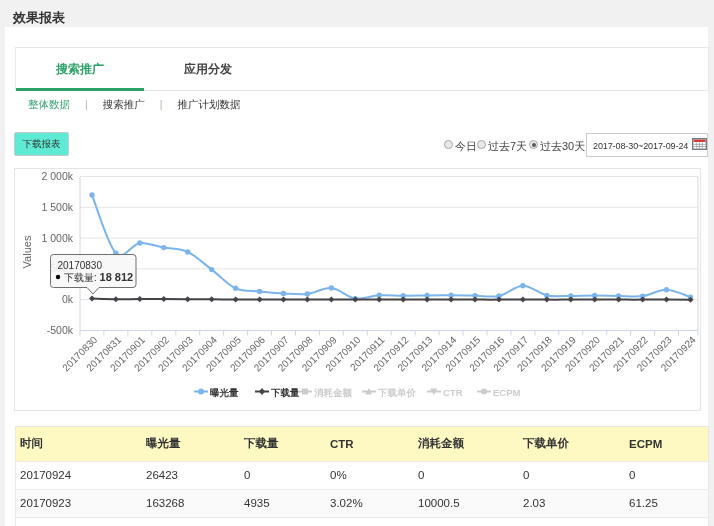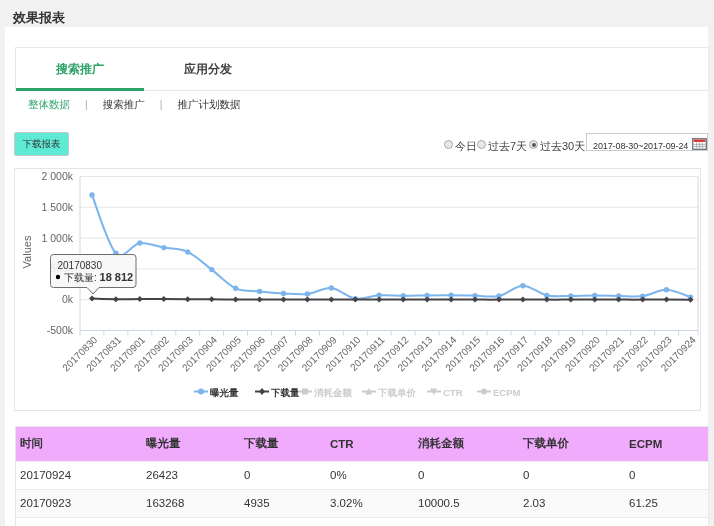--- a/index.html
+++ b/index.html
@@ -11,28 +11,28 @@
 .tab{position:absolute;top:0;width:128px;height:43px;line-height:43px;text-align:center;font-size:12px;font-weight:bold;color:#404040}
 .tab.on{color:#2aa268;border-bottom:3px solid #2aa268}
 #subtabs{left:28px;top:97.5px;font-size:10.5px;color:#333;white-space:nowrap}
 #subtabs .on{color:#36a573}
 #subtabs .sep{color:#bdae9f;padding:0 15px;font-size:10.5px}
 #dlbtn{left:14px;top:132px;width:55px;height:24px;border:1px solid #c9c9c9;border-radius:2px;background:#5eead4;font-size:9.5px;color:#333;text-align:center;line-height:22px}
 #filters{left:0;top:133px;width:714px;height:26px}
 .radio{position:absolute;width:9px;height:9px;border:1px solid #a8a8a8;border-radius:50%;background:#e9e9e9;top:7px}
 .radio.sel::after{content:"";position:absolute;left:1.5px;top:1.5px;width:4px;height:4px;border-radius:50%;background:#5a5a5a}
 .rlab{position:absolute;top:6px;font-size:11px;color:#444;white-space:nowrap}
-#datebox{position:absolute;left:586px;top:0;width:122px;height:18px;border:1px solid #ccc;background:#fff}
+#datebox{position:absolute;left:586px;top:0;width:122px;height:24px;border:1px solid #ccc;background:#fff}
 #datebox span{position:absolute;left:6px;top:6.5px;font-size:9px;letter-spacing:-0.1px;color:#333;white-space:nowrap}
 #chartbox{left:14px;top:168px;width:687px;height:243px;border:1px solid #e5e5e5;background:#fff}
 #chartsvg{left:0;top:0}
 #tablewrap{left:15px;top:426px;width:694px;height:100px;border:1px solid #e8e8e8;border-bottom:none;background:#fff}
 table{border-collapse:collapse;width:100%;table-layout:fixed}
 th,td{text-align:left;padding:0 0 0 4px;font-size:11.5px;color:#333;overflow:hidden}
-thead tr{height:34px;background:#f0abfc}
+thead tr{height:34px;background:#fef9c3}
 tbody tr{height:28px;border-top:1px solid #ebebeb}
 tbody tr.alt{background:#fafafa}
 tbody tr:last-child{border-bottom:1px solid #ebebeb}
 </style></head>
 <body>
 <div class="abs" id="panel"></div>
 <div class="abs" id="title">效果报表</div>
 <div class="abs" id="tabs">
   <div class="tab on" style="left:0">搜索推广</div>
   <div class="tab" style="left:128px">应用分发</div>

